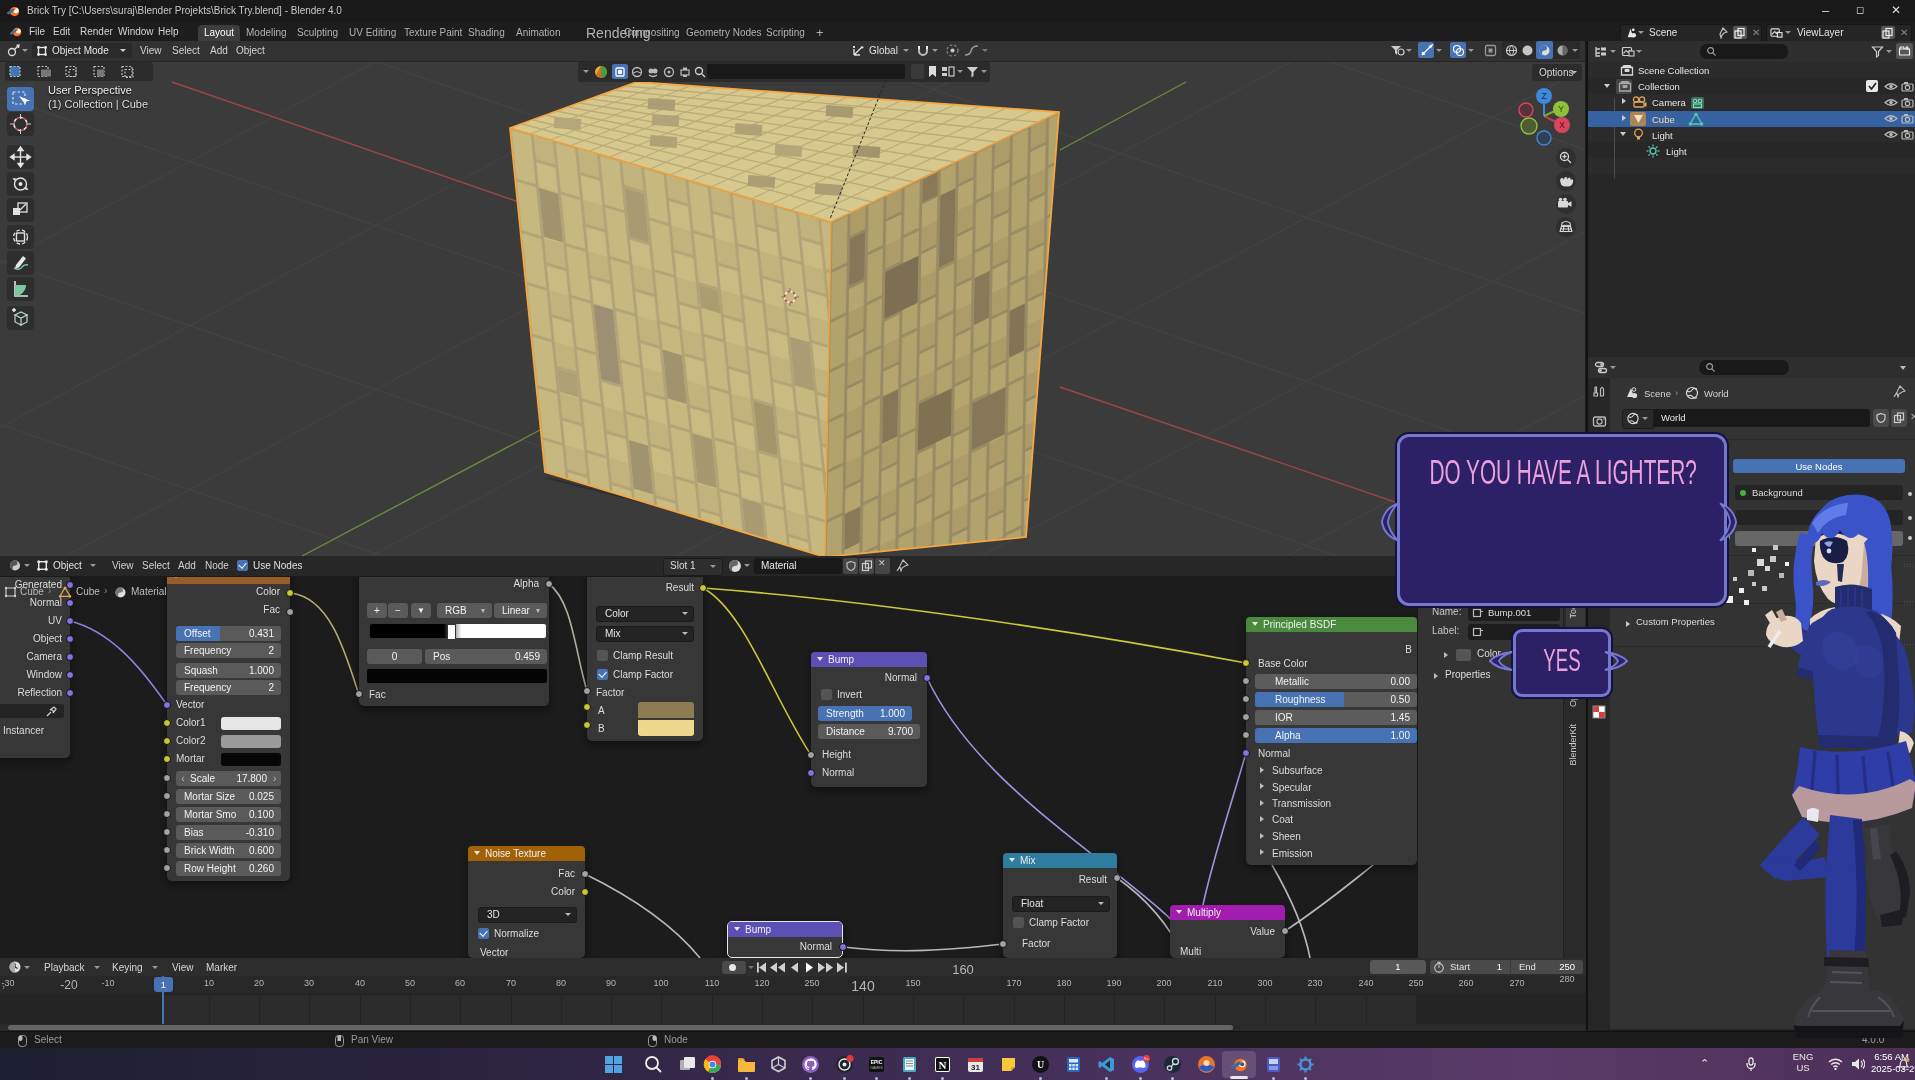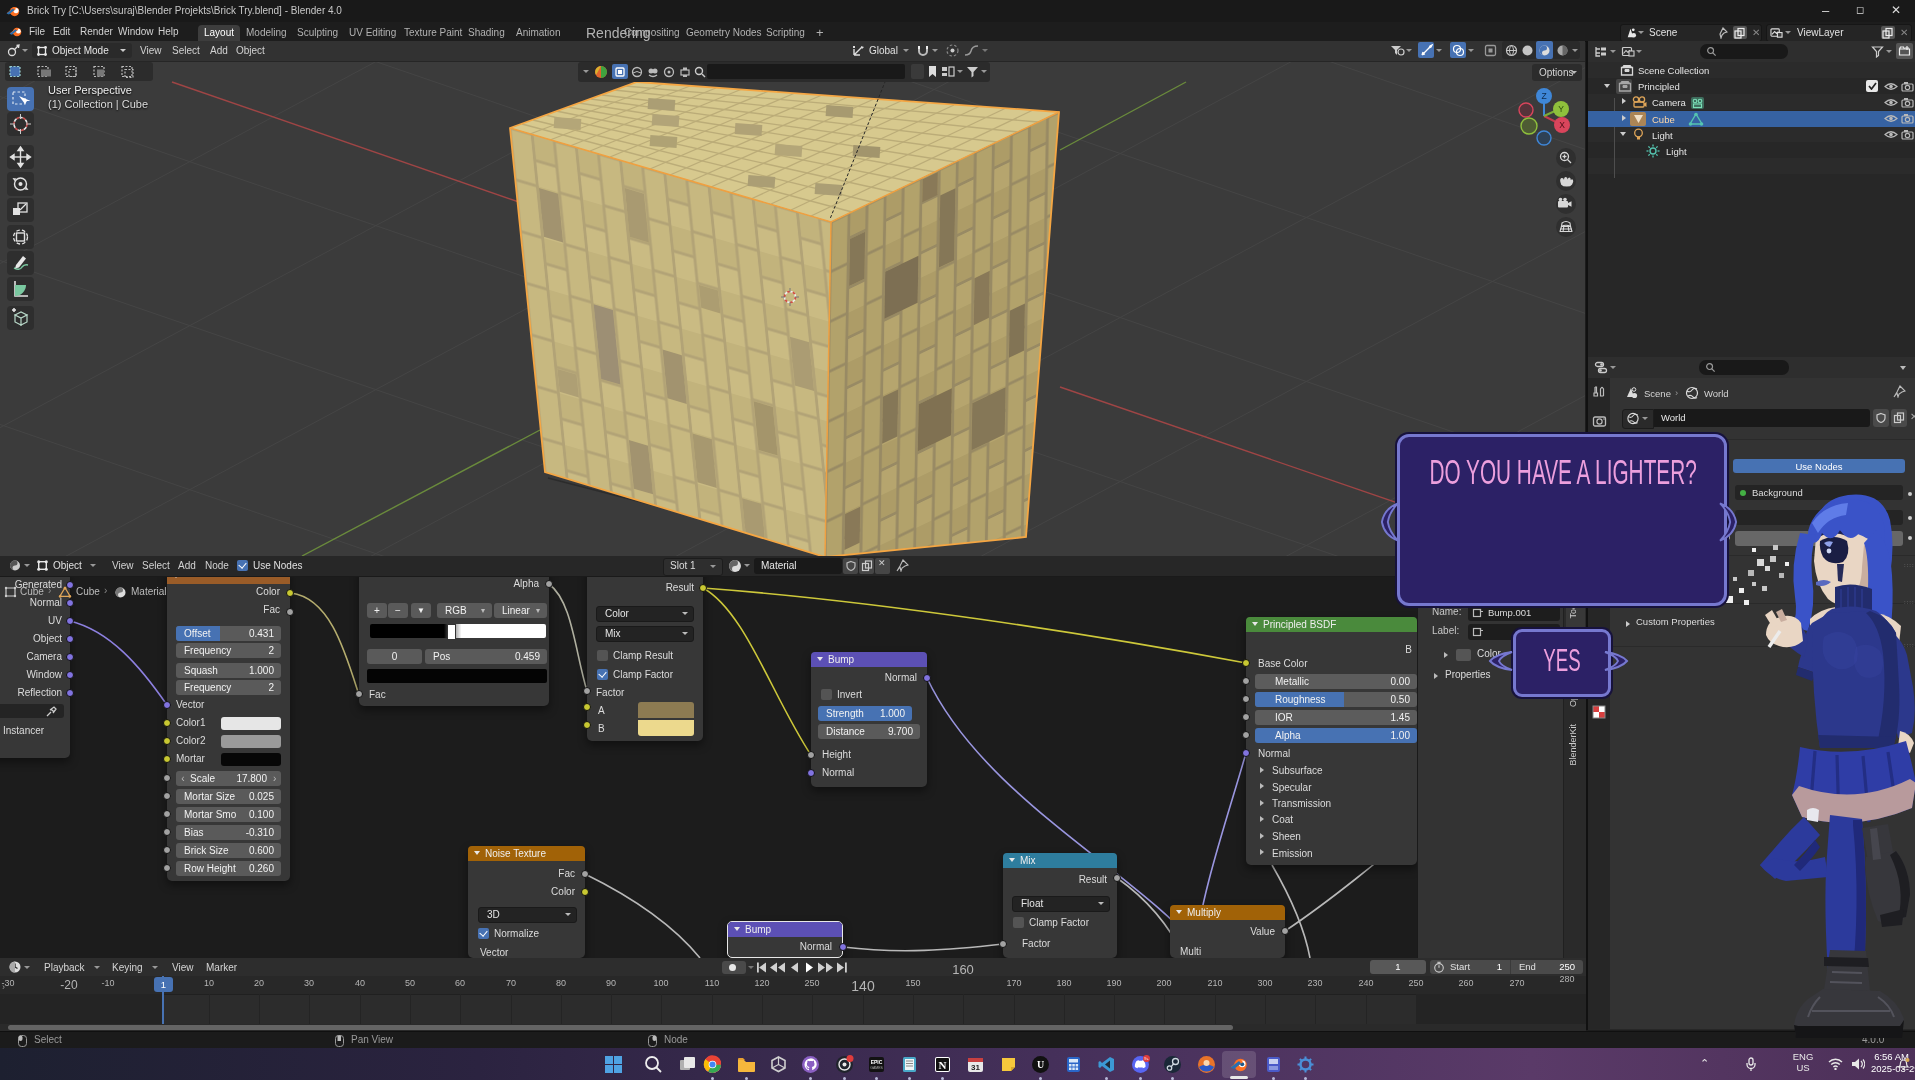--- a/index.html
+++ b/index.html
@@ -498,21 +498,21 @@
 <div class="a" style="left:0;top:32px;width:329px;height:16px;background:#2b2b2b"></div>
 <div class="a" style="left:0;top:64px;width:329px;height:16px;background:#2b2b2b"></div>
 <div class="a" style="left:0;top:96px;width:329px;height:16px;background:#2b2b2b"></div>
 <svg class="a" style="left:32px;top:2px" width="14" height="13" viewBox="0 0 14 13">
         <path d="M1.5 3.5 h11 v7.5 h-11Z" fill="none" stroke="#d8d8d8" stroke-width="1.3"></path>
         <path d="M3.5 1.5 h7 l1 2 h-9Z M5 5.5 h4 v2 h-4Z" fill="#d8d8d8" stroke="#d8d8d8"></path>
       </svg><span class="tx" style="left:50px;top:2.5px;font-size:9.5px;color:#e4e4e4">Scene Collection</span>
 <span class="a" style="left:16px;top:22px;border-left:3.5px solid transparent;border-right:3.5px solid transparent;border-top:4.5px solid #ccc"></span><svg class="a" style="left:30px;top:18px" width="14" height="13" viewBox="0 0 14 13">
         <path d="M1.5 3.5 h11 v7.5 h-11Z" fill="none" stroke="#d8d8d8" stroke-width="1.3"></path>
         <path d="M3.5 1.5 h7 l1 2 h-9Z M5 5.5 h4 v2 h-4Z" fill="#d8d8d8" stroke="#d8d8d8"></path>
-      </svg><span class="a" style="left:28px;top:17px;width:16px;height:15px;background:#6a6a6a;border-radius:2px;opacity:.45"></span><span class="tx" style="left:50px;top:18.5px;font-size:9.5px;color:#e4e4e4">Principled</span>
+      </svg><span class="a" style="left:28px;top:17px;width:16px;height:15px;background:#6a6a6a;border-radius:2px;opacity:.45"></span><span class="tx" style="left:50px;top:18.5px;font-size:9.5px;color:#e4e4e4">Collection</span>
 <span class="a" style="left:278px;top:18px;width:12px;height:12px;background:#e8e8e8;border-radius:2px"></span><svg class="a" style="left:280px;top:20px" width="9" height="8" viewBox="0 0 9 8">
         <path d="M1 4 l2.5 3 L8 1" fill="none" stroke="#222" stroke-width="1.7"></path>
       </svg>
 <svg class="a" style="left:296px;top:19px" width="14" height="11" viewBox="0 0 14 11">
         <path d="M1 5.5 Q7 0 13 5.5 Q7 11 1 5.5Z" fill="none" stroke="#b9b9b9" stroke-width="1.2"></path>
         <circle cx="7" cy="5.5" r="1.8" fill="#b9b9b9"></circle>
       </svg><svg class="a" style="left:313px;top:19px" width="13" height="11" viewBox="0 0 13 11">
         <rect x="1" y="3" width="11" height="7" rx="1" fill="none" stroke="#b9b9b9" stroke-width="1.2"></rect>
         <circle cx="6.5" cy="6.5" r="2.2" fill="none" stroke="#b9b9b9" stroke-width="1.2"></circle>
         <rect x="3" y="1" width="4" height="2" fill="#b9b9b9"></rect>
@@ -754,21 +754,21 @@
       </div>
       <div class="fld" style="left:9px;top:238px;width:105px;">
         <span>Mortar Smo</span>
         <b>0.100</b>
       </div>
       <div class="fld" style="left:9px;top:256px;width:105px;">
         <span>Bias</span>
         <b>-0.310</b>
       </div>
       <div class="fld" style="left:9px;top:274px;width:105px;">
-        <span>Brick Size</span>
+        <span>Brick Width</span>
         <b>0.600</b>
       </div>
       <div class="fld" style="left:9px;top:292px;width:105px;">
         <span>Row Height</span>
         <b>0.260</b>
       </div>
     </div>
     <span class="sock sy" style="left:286px;top:33px"></span>
     <span class="sock sg" style="left:286px;top:52px"></span>
     <span class="sock sp" style="left:163px;top:145px"></span>
@@ -920,21 +920,21 @@
       <div class="drop" style="left:9px;top:43px;width:96px">
         <span>Float</span>
       </div>
       <span class="chk" style="left:10px;top:64px"></span>
       <span class="lab" style="left:26px;top:63px">Clamp Factor</span>
       <span class="lab" style="left:19px;top:84px">Factor</span>
     </div>
     <span class="sock sg" style="left:1113px;top:318px"></span>
     <span class="sock sg" style="left:999px;top:384px"></span>
     <div class="node" style="left:1170px;top:349px;width:115px;height:53px">
-      <div class="nh" style="background:#a16207"><span class="car"></span>Multiply</div>
+      <div class="nh" style="background:#a21caf"><span class="car"></span>Multiply</div>
       <span class="lab" style="right:10px;top:20px">Value</span>
       <span class="lab" style="left:10px;top:40px">Multi</span>
     </div>
     <span class="sock sg" style="left:1281px;top:371px"></span>
     <div class="a" style="left:4px;top:28px;height:17px;color:#bbb;font-size:10px">
 <svg class="a" style="left:0;top:2px" width="13" height="12" viewBox="0 0 13 12">
         <rect x="2" y="2" width="9" height="8" rx="1" fill="none" stroke="#ccc" stroke-width="1.2"></rect>
         <circle cx="2" cy="2" r="1.2" fill="#ccc"></circle>
         <circle cx="11" cy="2" r="1.2" fill="#ccc"></circle>
         <circle cx="2" cy="10" r="1.2" fill="#ccc"></circle>

